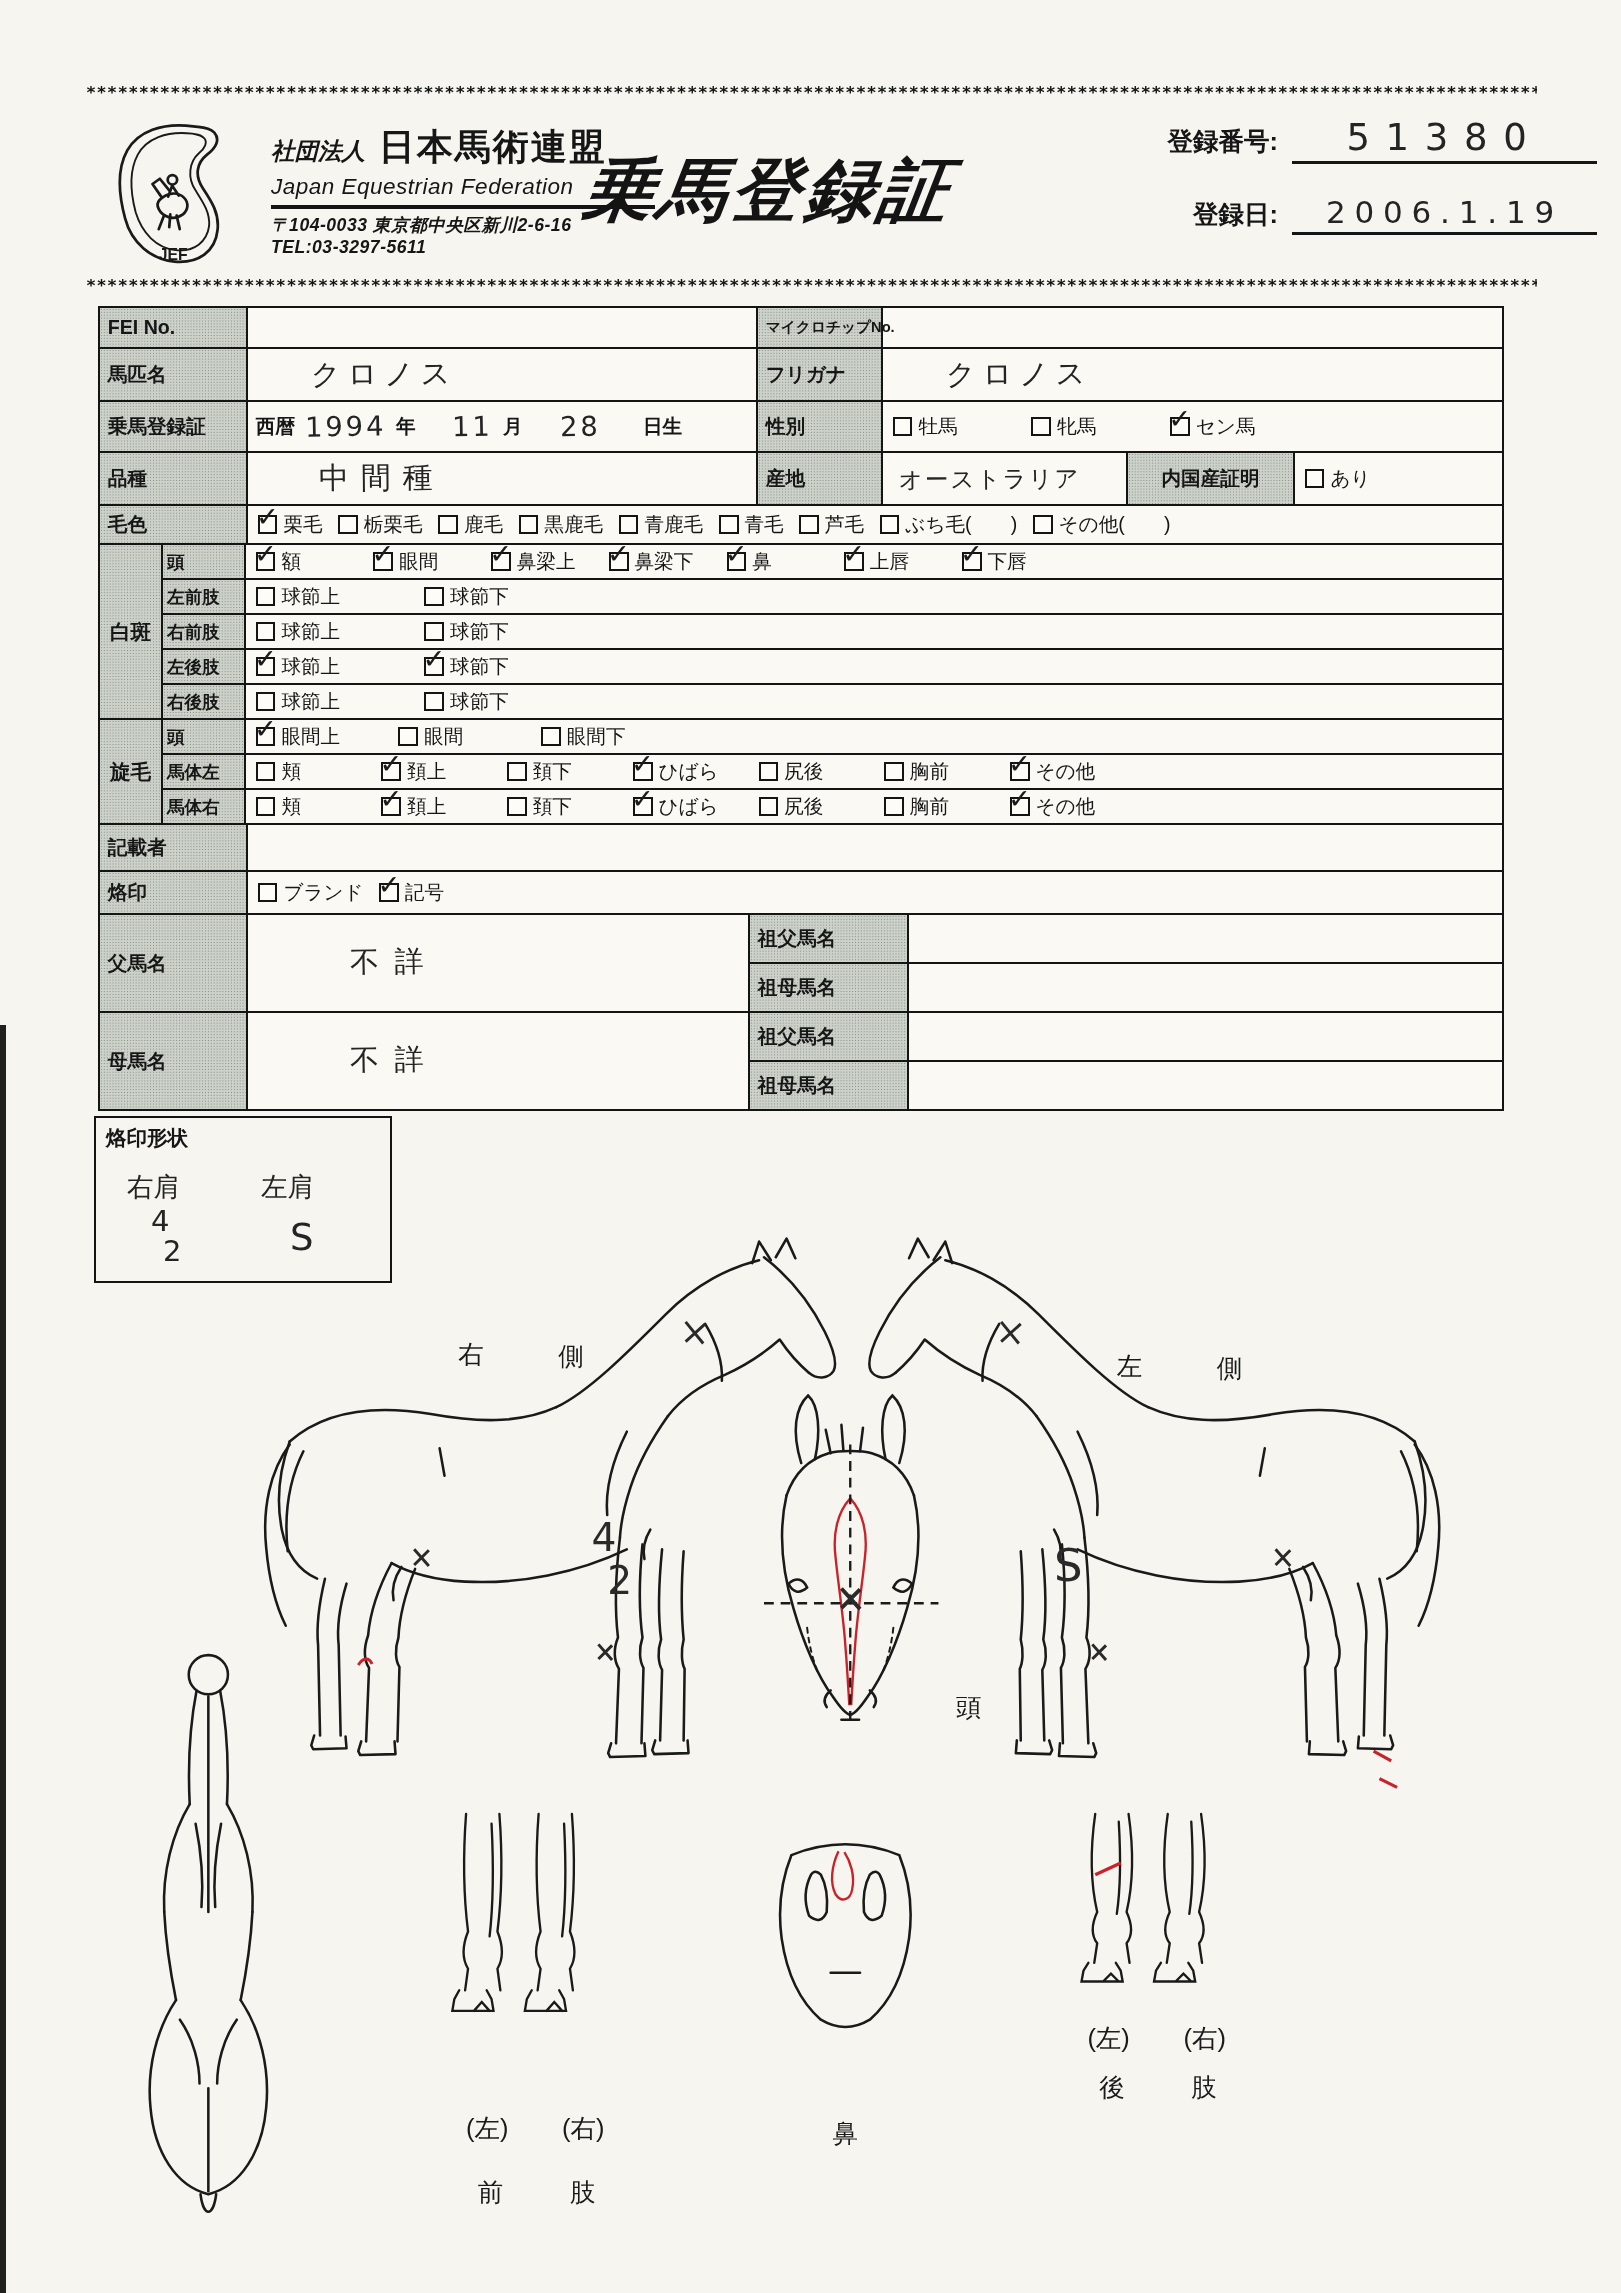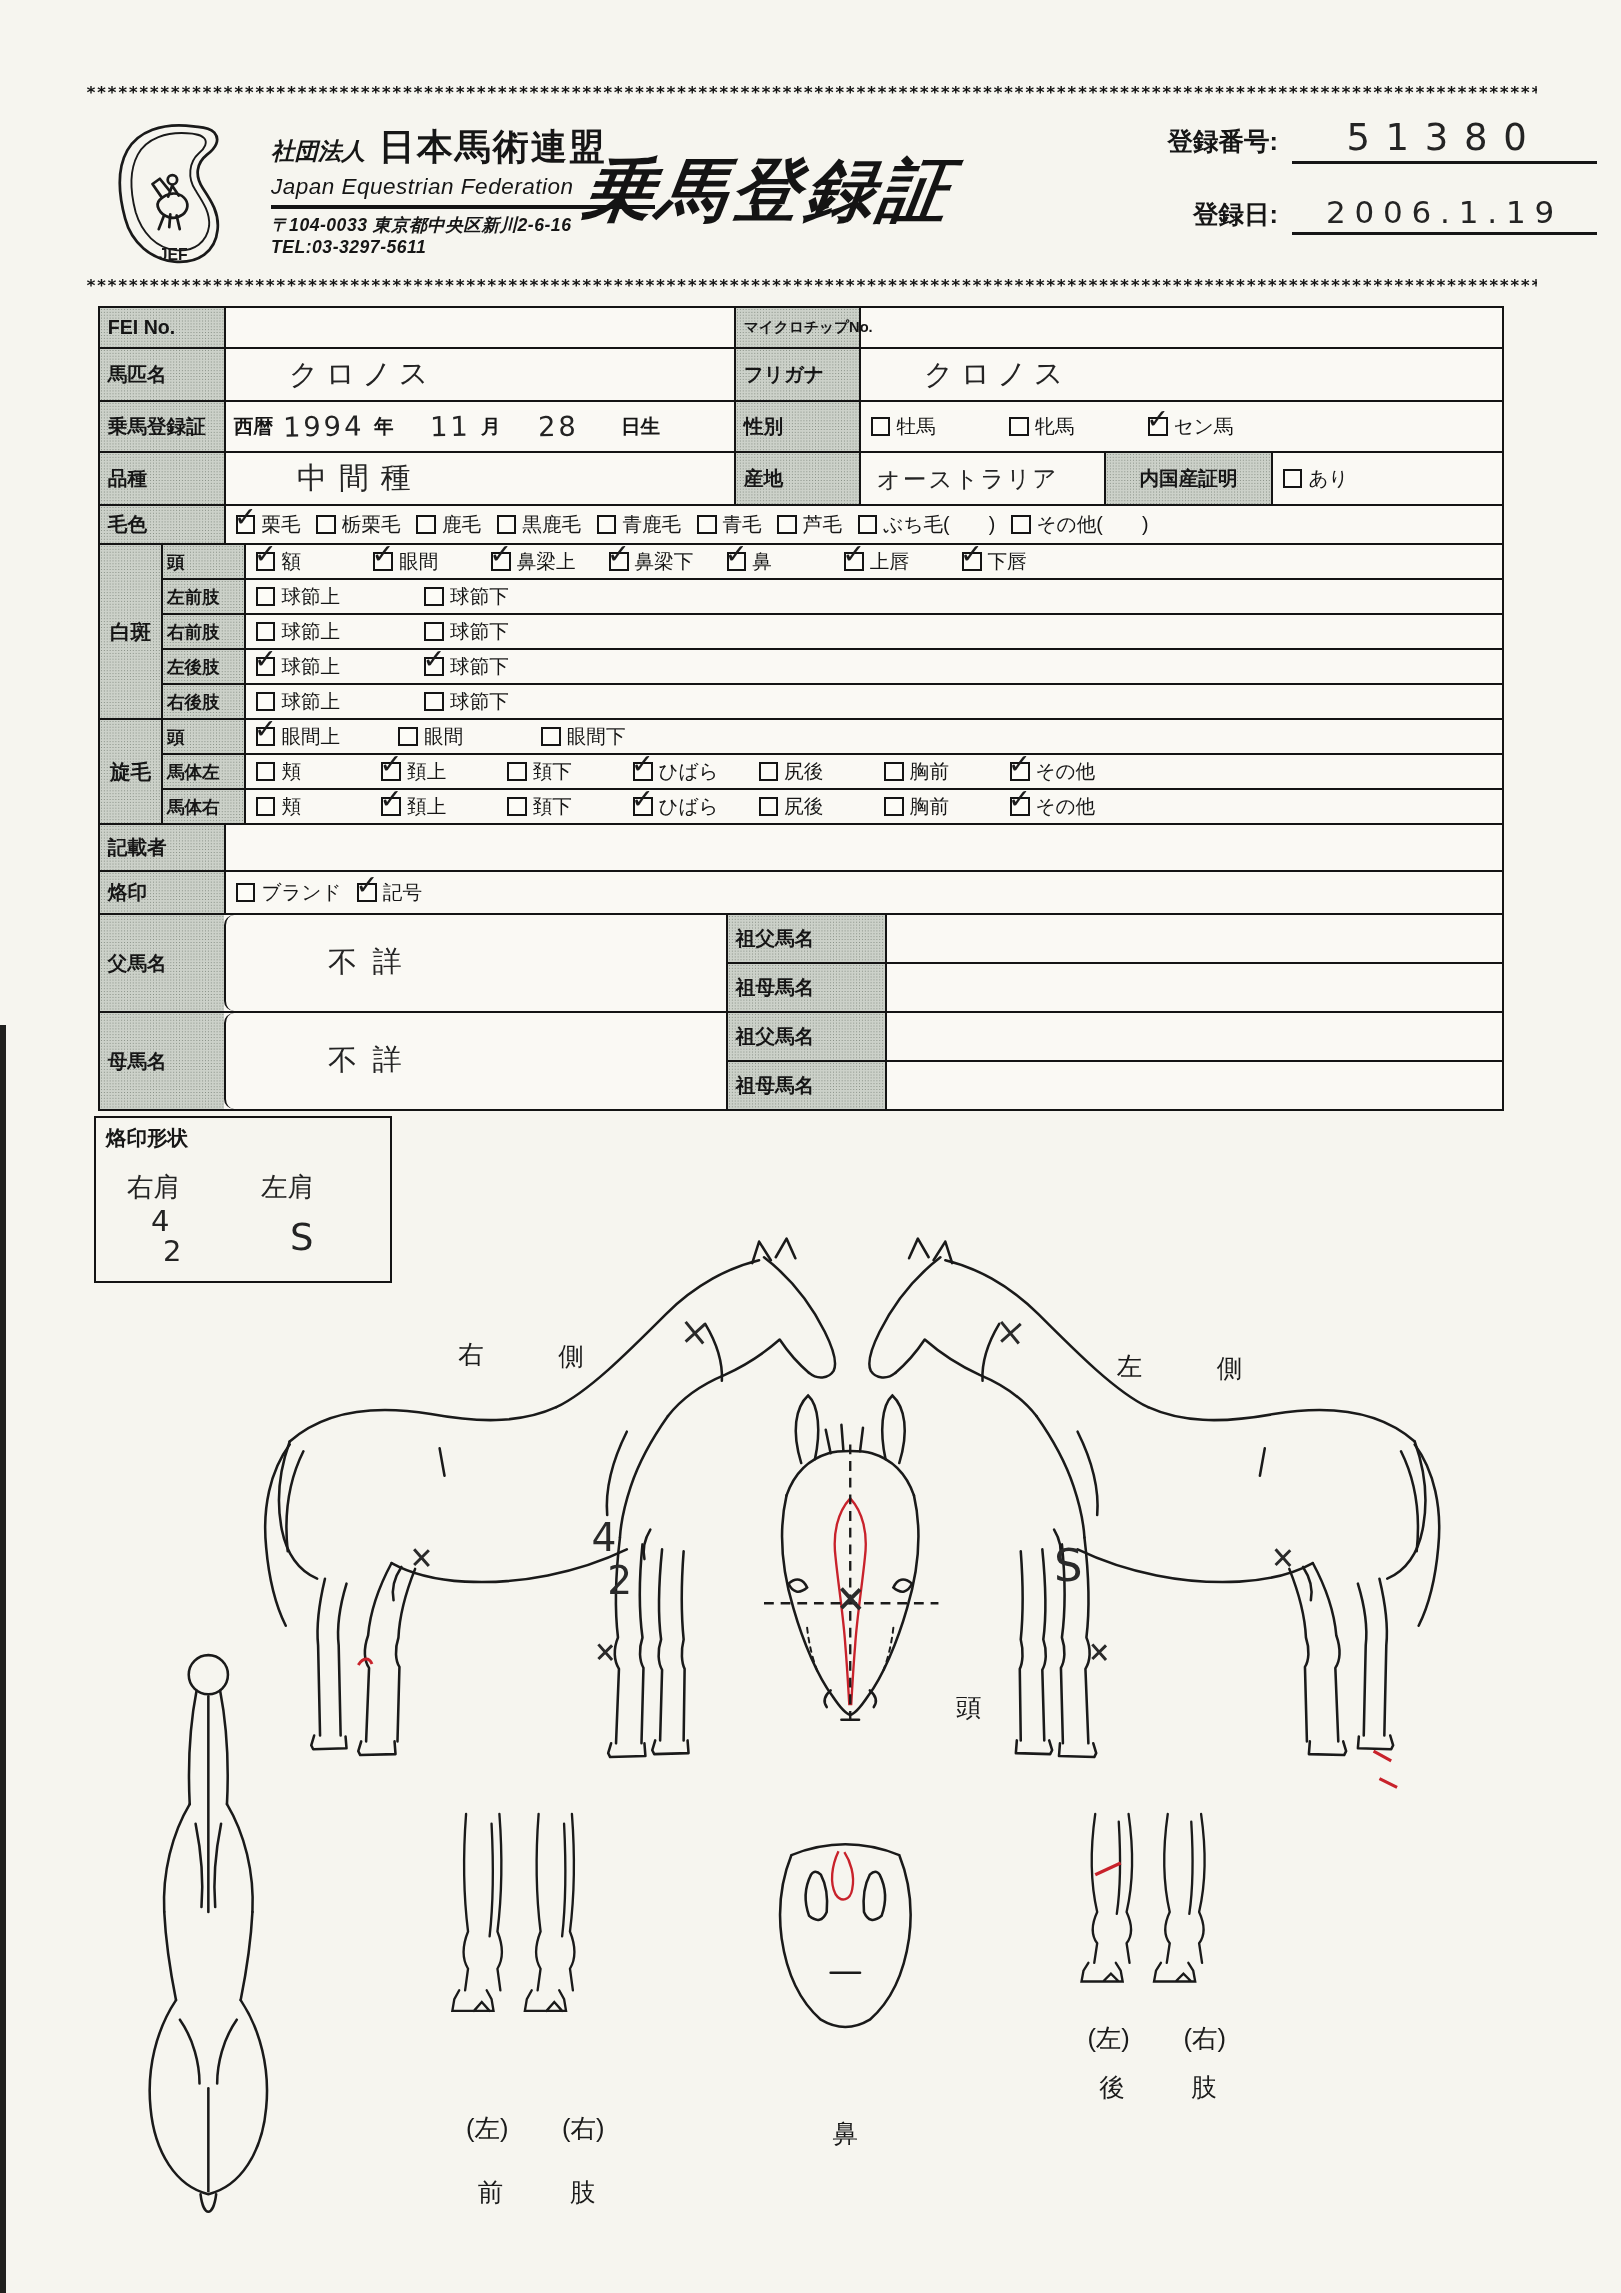--- a/index.html
+++ b/index.html
@@ -31,42 +31,42 @@
 
   
   .tbl{position:absolute;left:98px;top:306px;width:1402px;border:2.9px solid #141414;background:#faf9f4;
        display:flex;flex-direction:column;}
   .tr{display:flex;border-top:2.5px solid #141414;align-items:stretch;}
   .tr:first-child{border-top:none;}
   .tr>*+*{border-left:2.5px solid #141414;}
   .subrow>*+*{border-left:2.5px solid #141414;}
   .td{display:flex;align-items:center;padding:2px 7.8px;box-sizing:border-box;}
   .g{background-color:#ccd1c9;background-image:radial-gradient(#858d83 0.8px,transparent 0.9px);background-size:2.9px 2.9px;}
-  .lab{width:124px;font-size:19.6px;font-weight:600;}
+  .lab{width:146px;font-size:19.6px;font-weight:600;}
   .valB{width:510px;}
   .labC{width:125px;font-size:19.6px;font-weight:600;}
   .labC .small{font-size:14.7px;white-space:nowrap;}
   .valD{flex:1;}
   .h40{min-height:39px}.h52{min-height:51px}.h50{min-height:49px}.h38{min-height:37px}
   .h42{min-height:41px}.h46{min-height:45px}.h34{min-height:33px}.h48{min-height:47px}
   .glab{width:61px;justify-content:center;font-size:20.6px;font-weight:600;}
   .subcol{flex:1;display:flex;flex-direction:column;}
   .subrow{display:flex;border-top:2.5px solid #141414;flex:1;}
   .subrow:first-child{border-top:none;}
   .plab{width:81px;font-size:17.6px;font-weight:600;padding:0 3.9px;display:flex;align-items:center;}
   .opts{flex:1;display:flex;align-items:center;padding:2px 9.8px;}
   .opts .opt{min-width:var(--ow,auto);margin-right:15.7px;}
   .opt{display:inline-flex;align-items:center;font-size:19.6px;white-space:nowrap;}
   .cb{width:15.7px;height:15.7px;border:2.5px solid #141414;display:inline-block;position:relative;
       margin-right:5.9px;background:#fdfcf7;flex:none;}
   .cb.on::after{content:"✓";position:absolute;left:-3.9px;top:-15.7px;font-size:27.4px;font-weight:700;
       color:#1b1b1b;font-family:"DejaVu Sans",sans-serif;}
   .valOrigin{width:245px;} .domLab{width:167px;justify-content:center;font-size:19.6px;font-weight:600;}
   .valAri{flex:1;}
-  .valP{width:502px;border-radius:10px;} .glab2{width:157px;font-size:19.6px;font-weight:600;} .gv{flex:1;}
+  .valP{width:502px;} .glab2{width:157px;font-size:19.6px;font-weight:600;} .gv{flex:1;}
   .hv{font-size:29px;letter-spacing:6.9px;padding-left:55px;transform:rotate(-.6deg);}
   .bn{font-size:27.4px;letter-spacing:2.9px;margin:0 9.8px;transform:rotate(-1deg);}
   .pl{font-size:19.6px;font-weight:600;}
   .sp1{margin-left:37px;} .sp2{margin-left:33px;}
   .hbreed{font-size:30px;letter-spacing:11.8px;padding-left:63px;transform:rotate(-.5deg);}
   .horg{font-size:23.5px;letter-spacing:2px;padding-left:7.8px;transform:rotate(-.5deg);}
   .hfusho{font-size:29px;letter-spacing:15.7px;padding-left:94px;transform:rotate(-1deg);}
 
   
   .brandbox{position:absolute;left:94px;top:1116px;width:294px;height:163px;border:2.9px solid #141414;}

